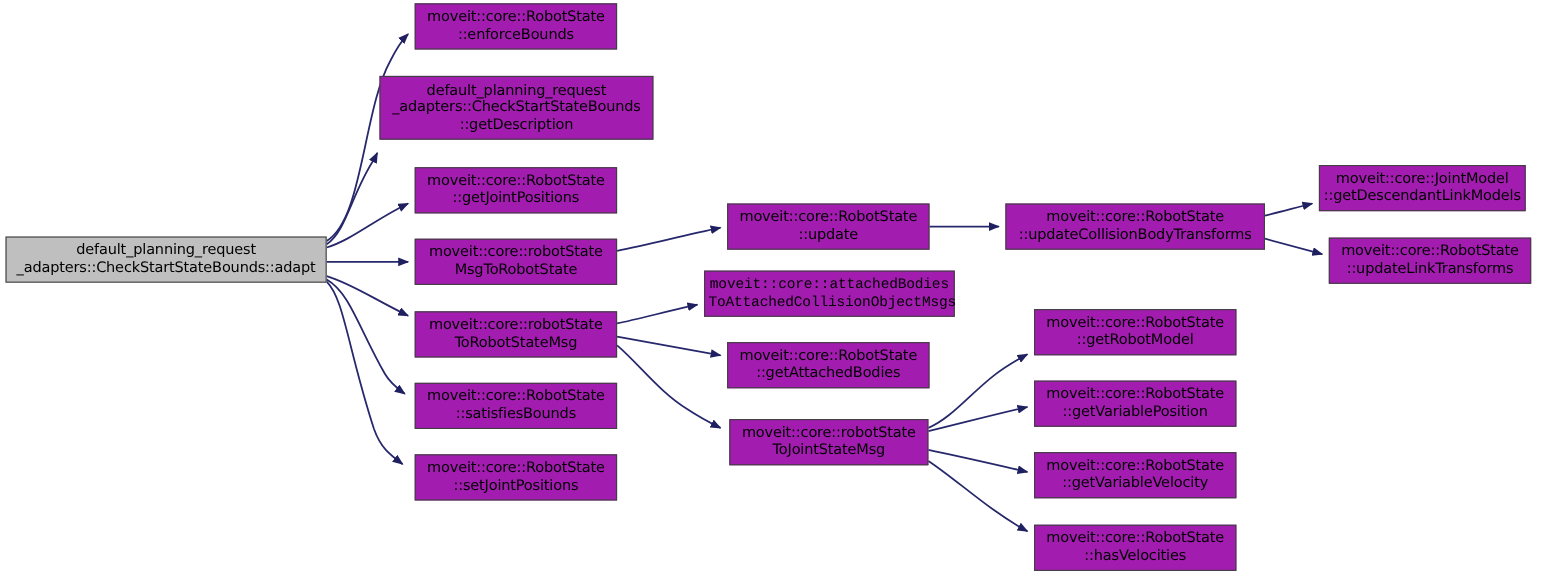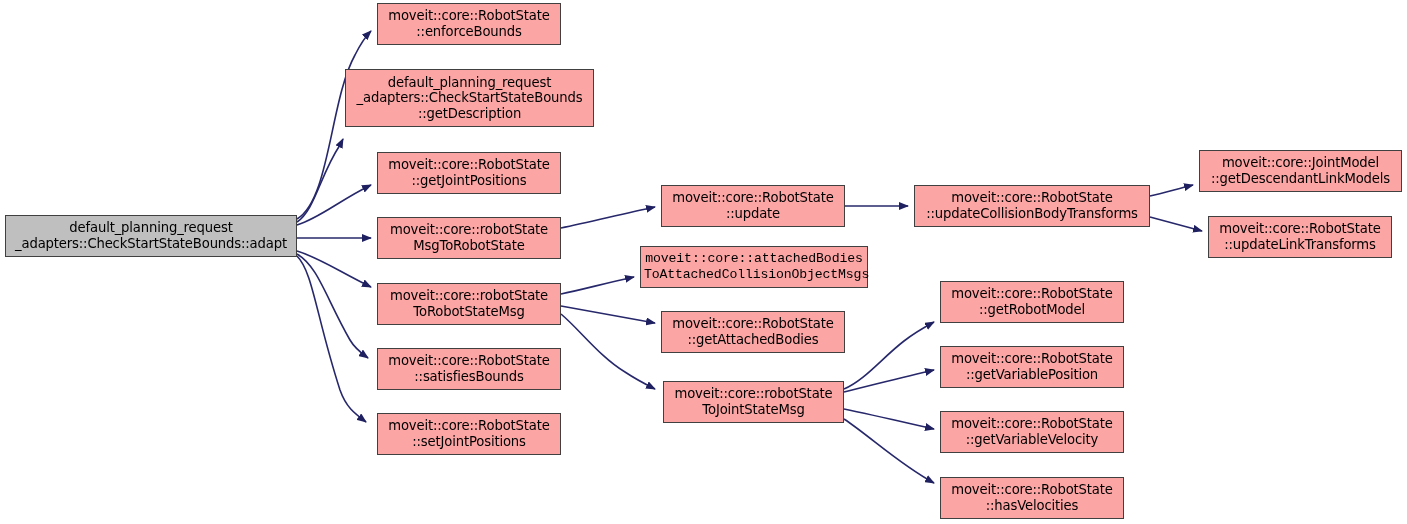--- a/index.html
+++ b/index.html
@@ -20,21 +20,21 @@
     left: 0;
     top: 0;
     width: 1407px;
     height: 524px;
     pointer-events: none;
   }
   .node {
     position: absolute;
     box-sizing: border-box;
     border: 1px solid #404040;
-    background: #fca5a5;
+    background: #a21caf;
     display: flex;
     align-items: center;
     justify-content: center;
     text-align: center;
     font-size: 13.2px;
     line-height: 15.6px;
     color: #000000;
     letter-spacing: -0.15px;
     white-space: pre-line;
     z-index: 2;
@@ -104,21 +104,21 @@
       <div class="node" style="left: 661px; top: 185px; width: 184px; height: 42px;"><span class="node-label">moveit::core::RobotState
 ::update</span></div>
       <div class="node" style="left: 640px; top: 246px; width: 228px; height: 42px; font-family: Liberation Mono, monospace;"><span class="node-label">moveit::core::attachedBodies
 ToAttachedCollisionObjectMsgs</span></div>
       <div class="node" style="left: 661px; top: 311px; width: 184px; height: 42px;"><span class="node-label">moveit::core::RobotState
 ::getAttachedBodies</span></div>
       <div class="node" style="left: 663px; top: 381px; width: 181px; height: 42px;"><span class="node-label">moveit::core::robotState
 ToJointStateMsg</span></div>
       <div class="node" style="left: 914px; top: 185px; width: 236px; height: 42px;"><span class="node-label">moveit::core::RobotState
 ::updateCollisionBodyTransforms</span></div>
-      <div class="node" style="left: 1199px; top: 150px; width: 203px; height: 42px;"><span class="node-label">moveit::core::JointModel
+      <div class="node" style="left: 1199px; top: 150px; width: 188px; height: 42px;"><span class="node-label">moveit::core::JointModel
 ::getDescendantLinkModels</span></div>
       <div class="node" style="left: 1208px; top: 216px; width: 184px; height: 42px;"><span class="node-label">moveit::core::RobotState
 ::updateLinkTransforms</span></div>
       <div class="node" style="left: 940px; top: 281px; width: 184px; height: 42px;"><span class="node-label">moveit::core::RobotState
 ::getRobotModel</span></div>
       <div class="node" style="left: 940px; top: 346px; width: 184px; height: 42px;"><span class="node-label">moveit::core::RobotState
 ::getVariablePosition</span></div>
       <div class="node" style="left: 940px; top: 411px; width: 184px; height: 42px;"><span class="node-label">moveit::core::RobotState
 ::getVariableVelocity</span></div>
       <div class="node" style="left: 940px; top: 477px; width: 184px; height: 42px;"><span class="node-label">moveit::core::RobotState

